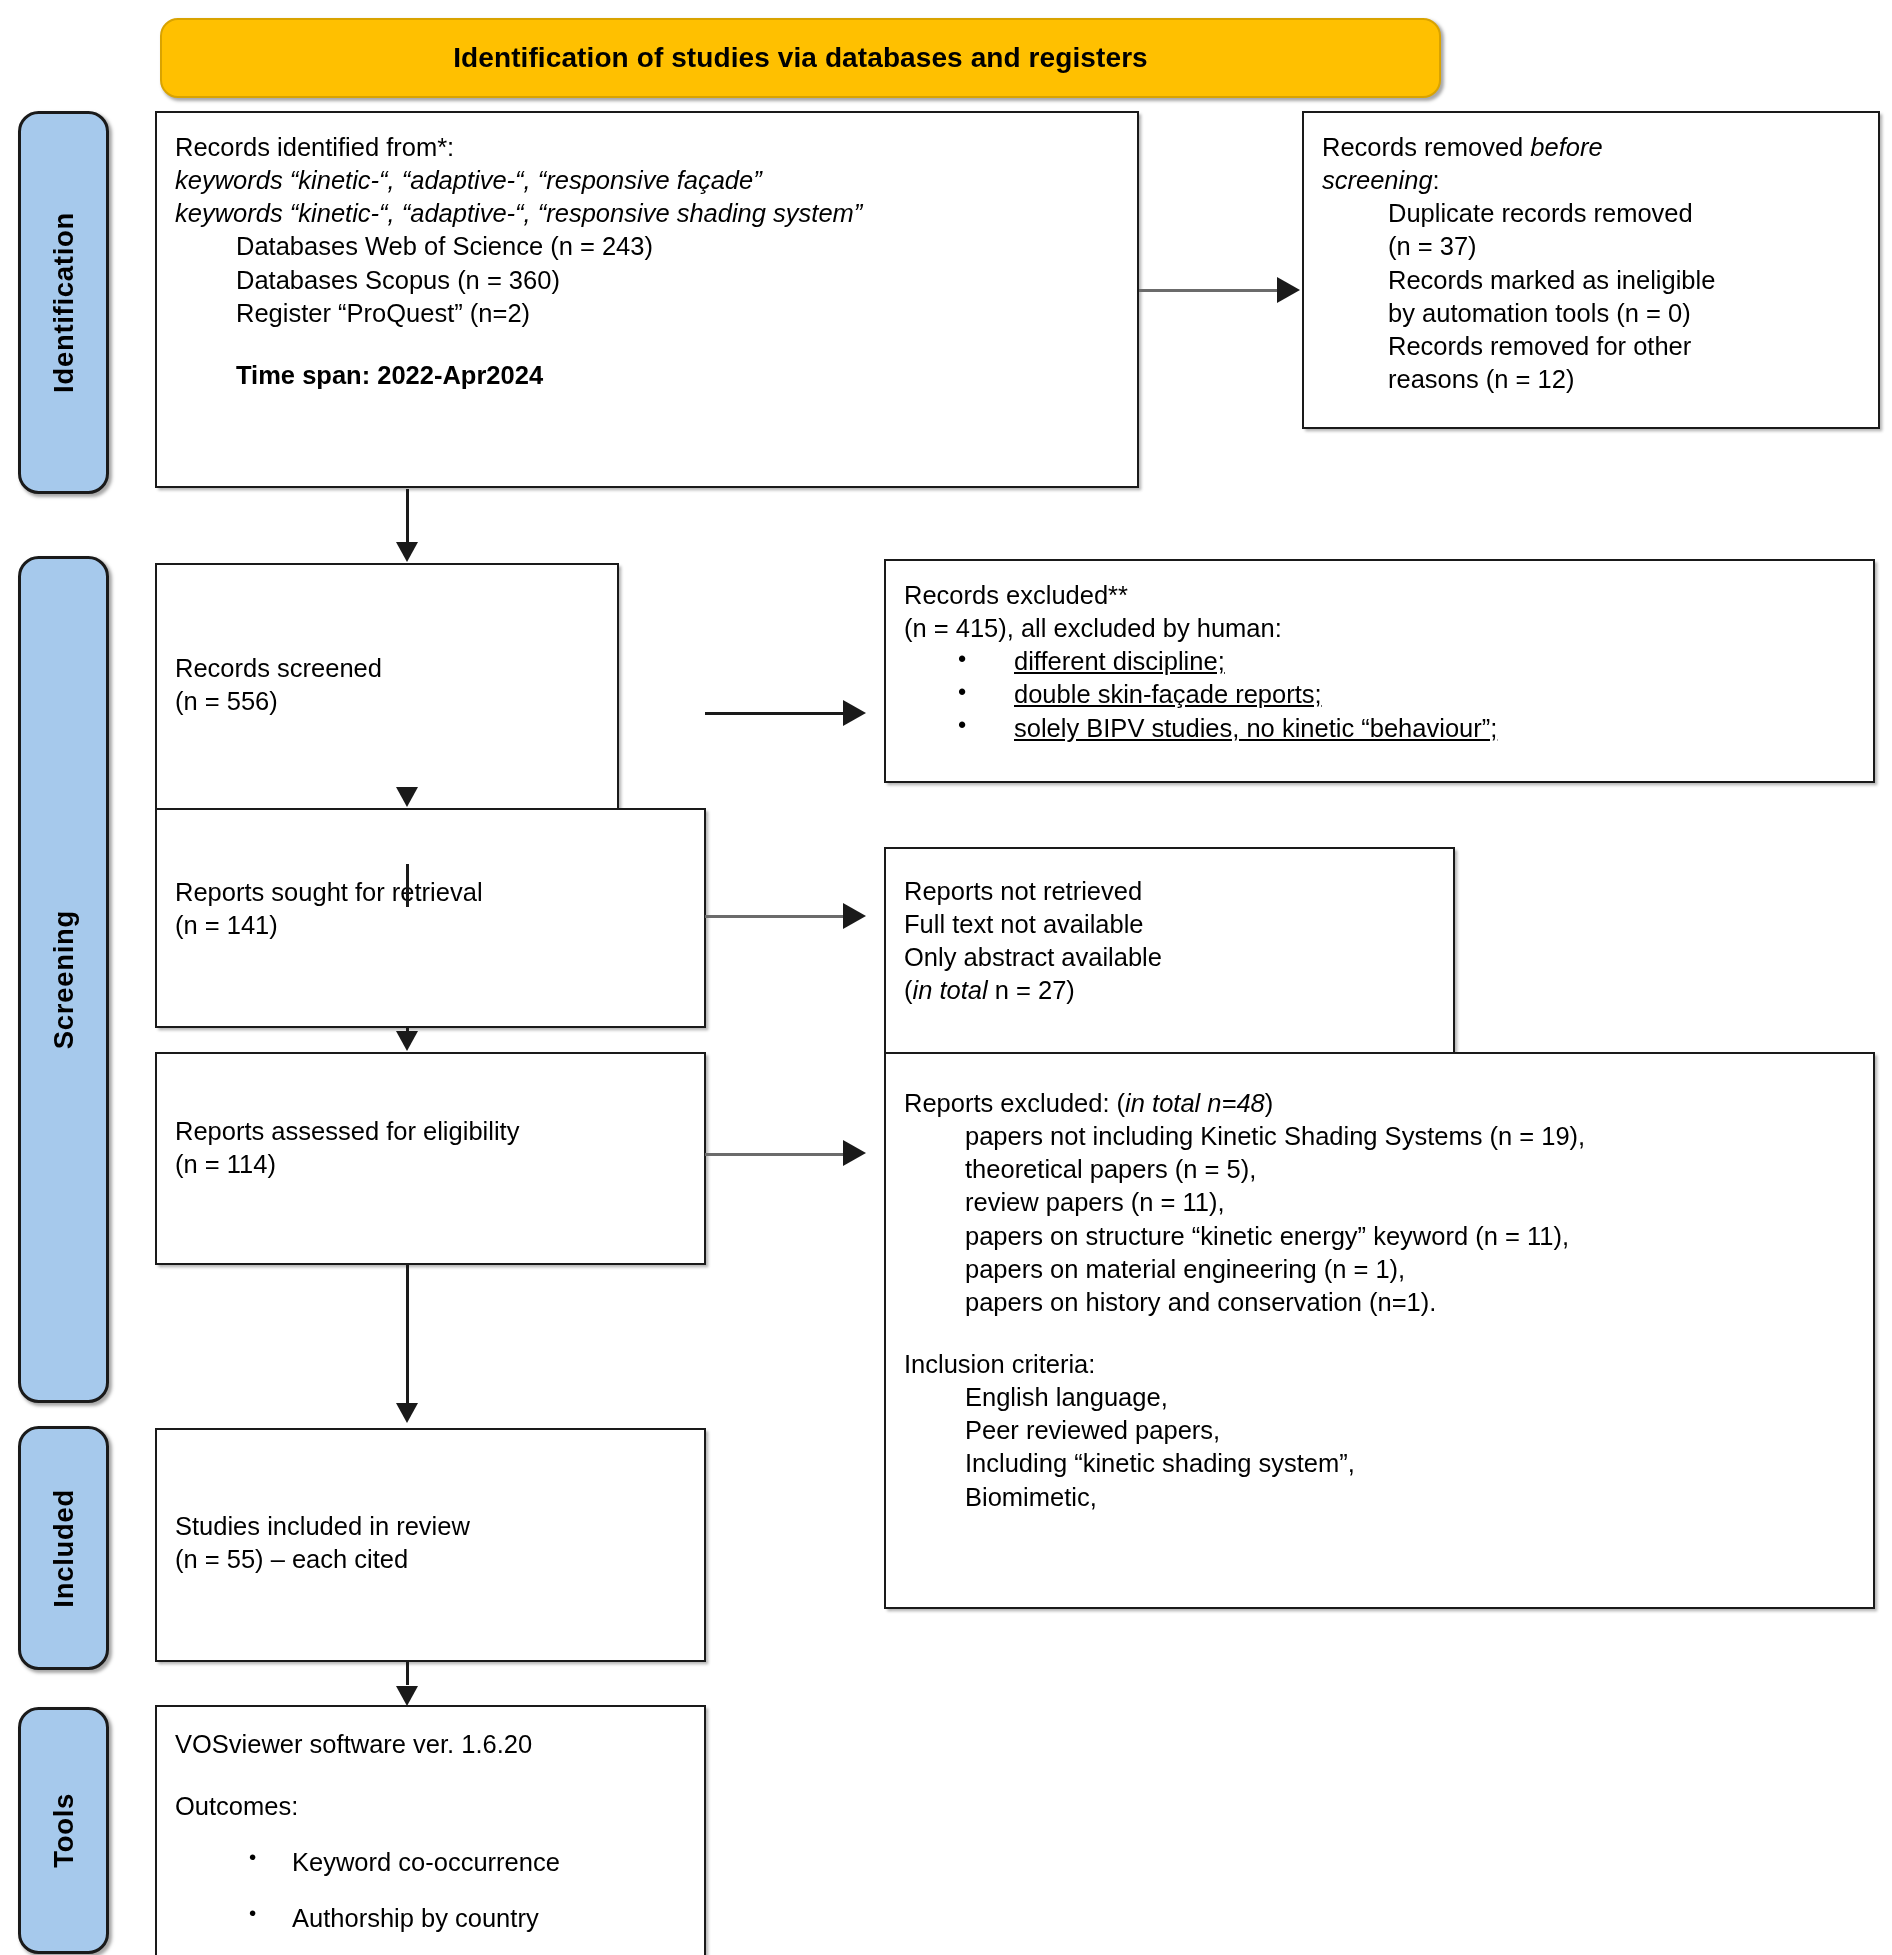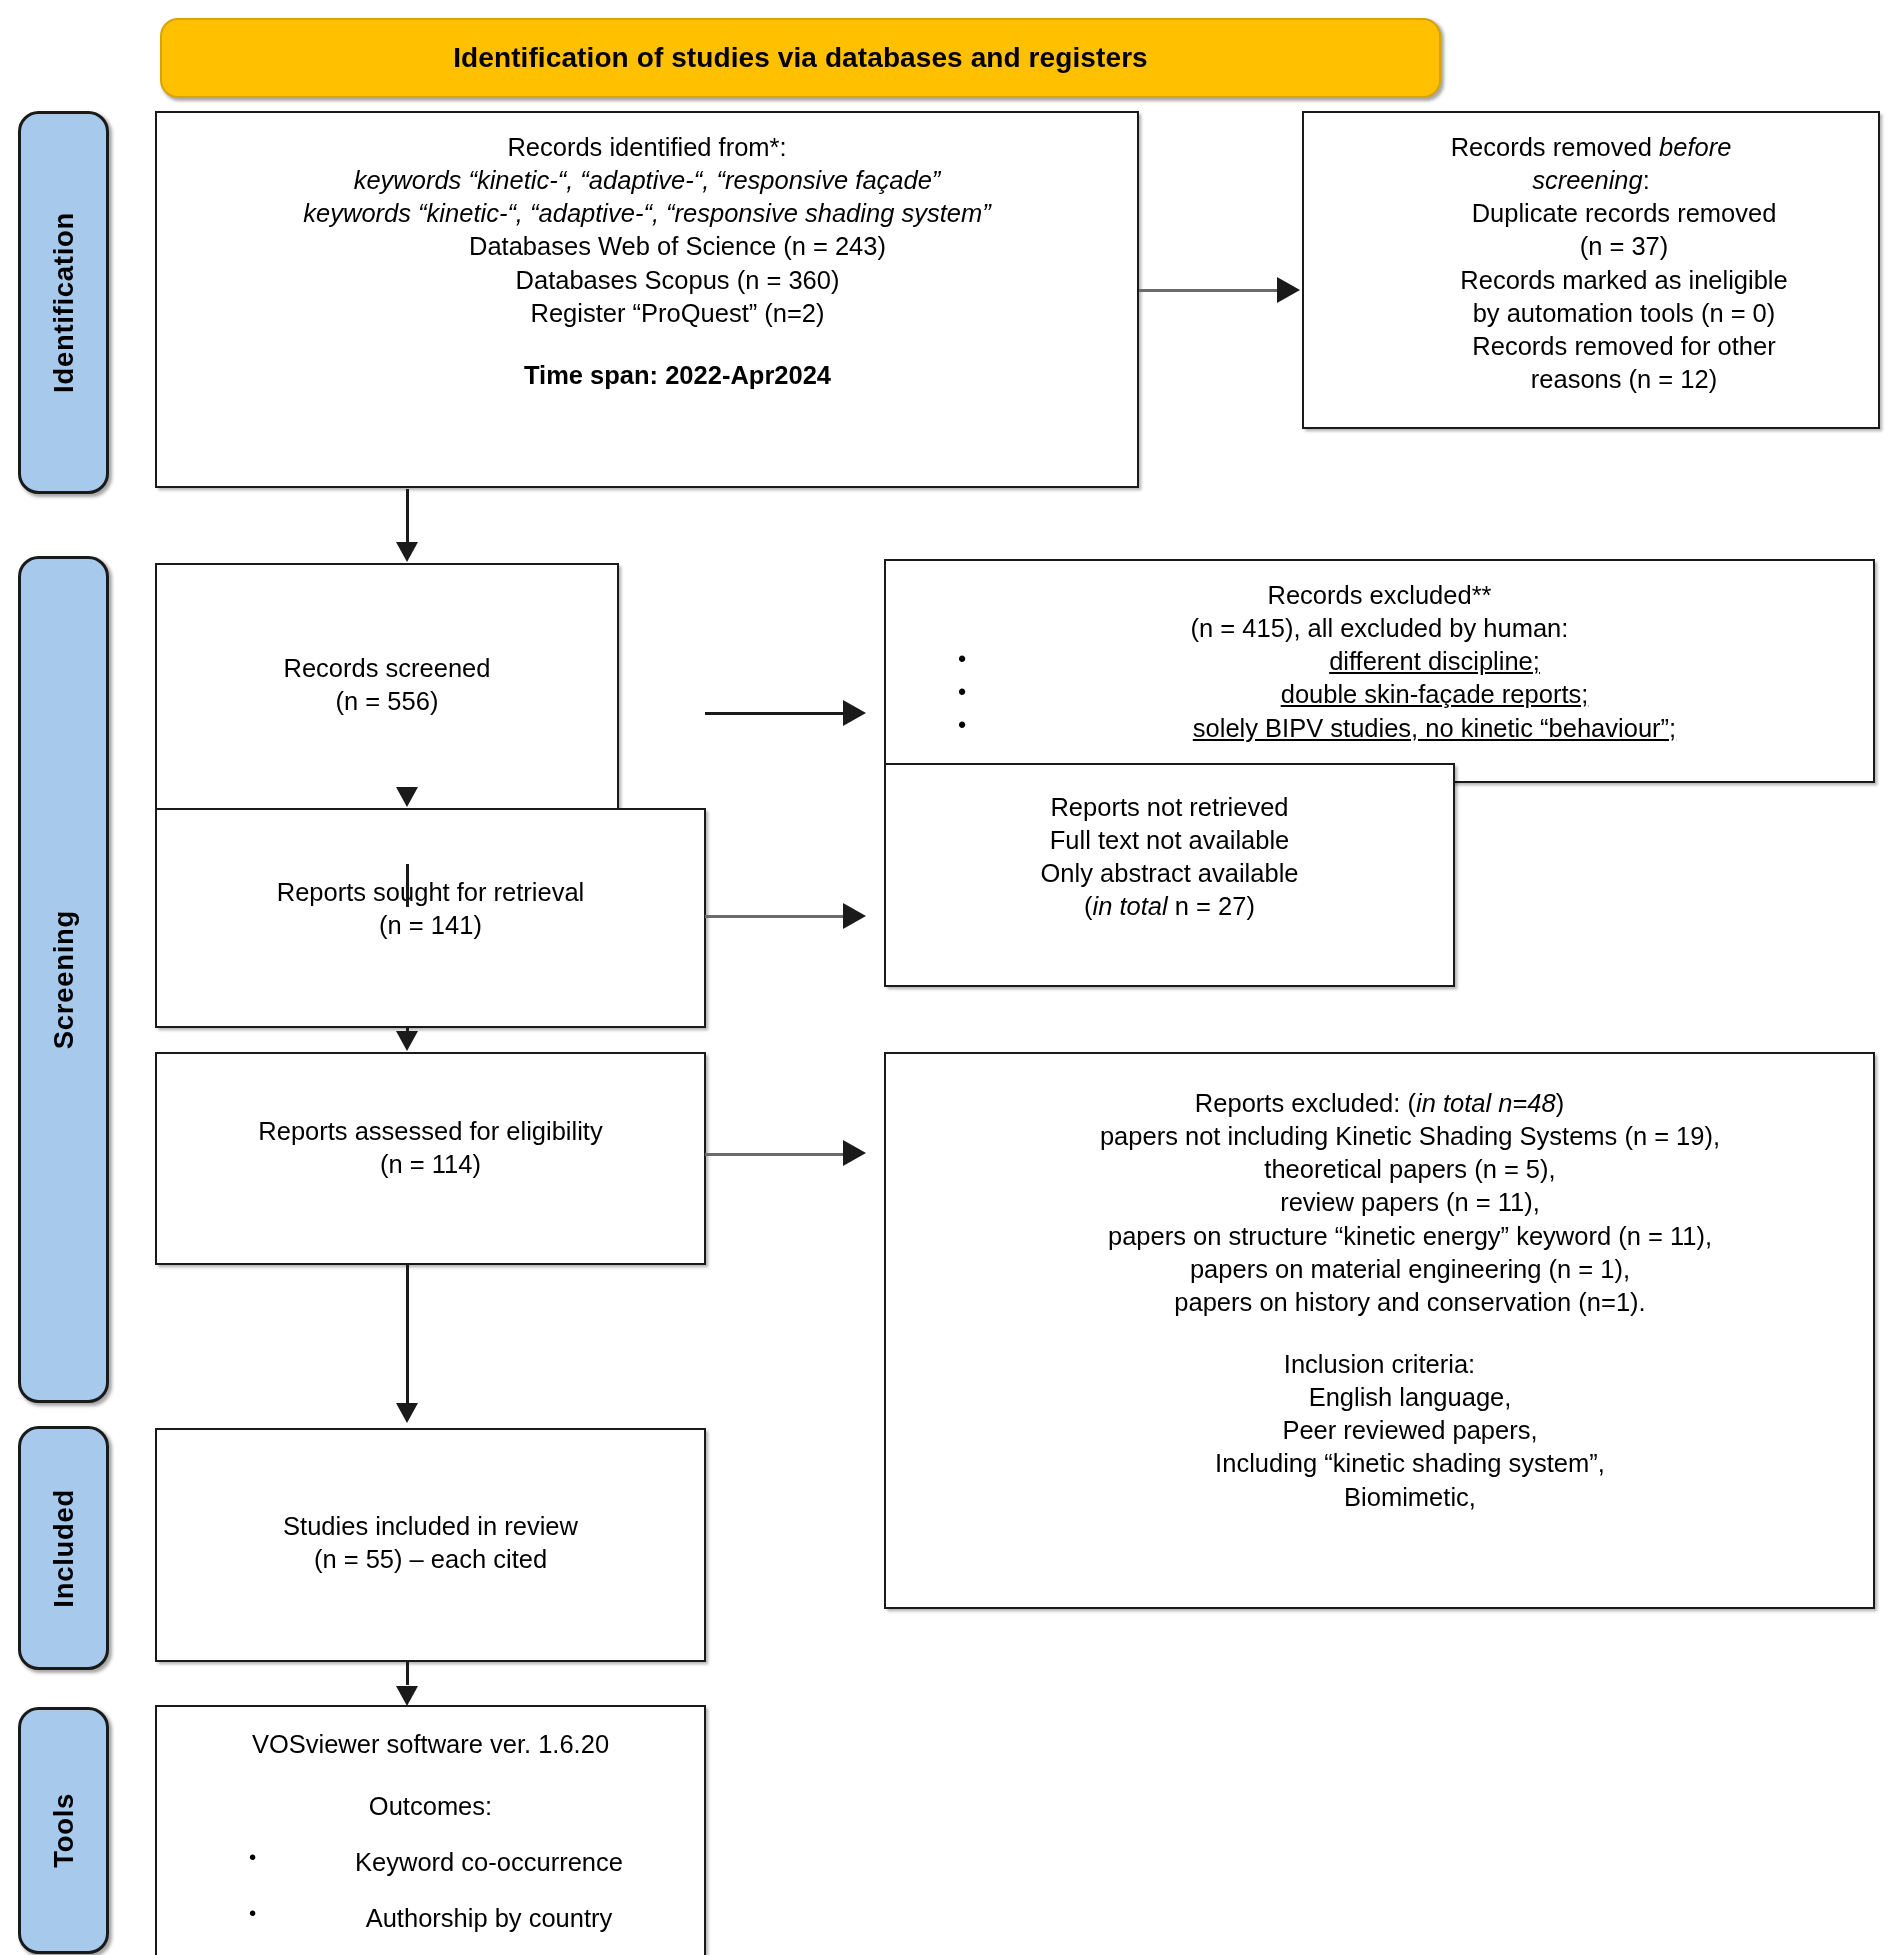--- a/index.html
+++ b/index.html
@@ -24,40 +24,40 @@
   #phase-identification{top:111px;height:377px;}
   #phase-screening{top:556px;height:841px;}
   #phase-included{top:1426px;height:238px;}
   #phase-tools{top:1707px;height:241px;}
 
   
   .box{position:absolute;background:#fff;border:2.8px solid #1a1a1a;
        box-shadow:2.8px 2.8px 2.8px rgba(0,0,0,.30);
        font-size:25.5px;line-height:1.30;box-sizing:border-box;
        padding:18px 18px;}
-  .box .ln{white-space:pre-wrap;text-align:center;}
+  .box .ln{white-space:pre-wrap;}
   .it{font-style:italic;}
   .bd{font-weight:bold;}
   .ind1{padding-left:61px;}
   .ind2{padding-left:66px;}
   .gap{height:29px;}
 
   
   .bul{position:relative;padding-left:110px;text-decoration:underline;}
   .bul::before{content:"\2022";position:absolute;left:54px;top:-1.4px;font-size:23.4px;}
   .bul2{position:relative;padding-left:117px;margin-top:23px;}
   .bul2::before{content:"\2022";position:absolute;left:74px;top:-2.1px;font-size:20.6px;}
 
   
   #box-identified      {left:155px; top:111px;  width:984px; height:377px;}
   #box-removed         {left:1302px;top:111px;  width:578px;  height:318px;}
   #box-screened        {left:155px; top:563px;  width:464px;  height:301px;}
   #box-excluded        {left:884px;top:559px;  width:991px; height:224px;}
   #box-sought          {left:155px; top:808px; width:551px;  height:220px;}
-  #box-notretrieved    {left:884px;top:763px; width:571px;  height:224px;}
+  #box-notretrieved    {left:884px;top:847px; width:571px;  height:224px;}
   #box-assessed        {left:155px; top:1052px; width:551px;  height:213px;}
   #box-repexcluded     {left:884px;top:1052px; width:991px; height:557px;}
   #box-included        {left:155px; top:1428px; width:551px;  height:234px;}
   #box-tools           {left:155px; top:1705px; width:551px;  height:262px;}
 
   
   .ln-v{position:absolute;width:2.8px;background:#1a1a1a;}
   .ln-h{position:absolute;height:2.8px;background:#1a1a1a;}
   .ln-hg{position:absolute;height:3.4px;background:#6b6b6b;}
   .arw-d{position:absolute;width:0;height:0;

